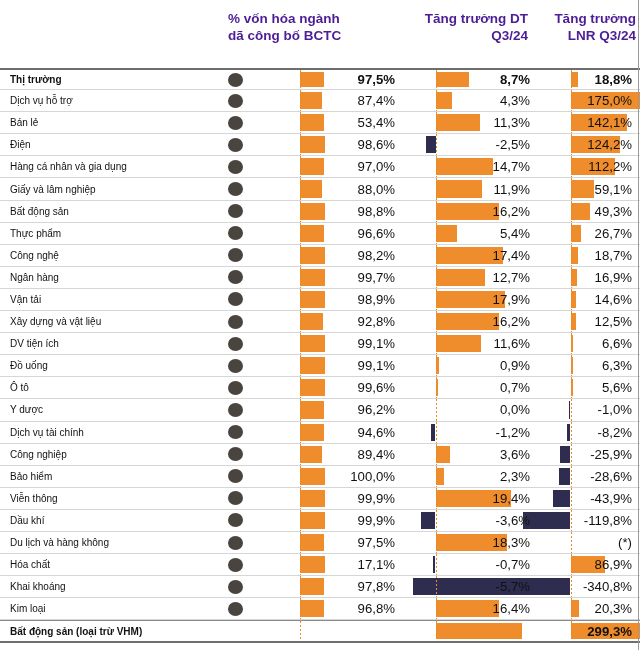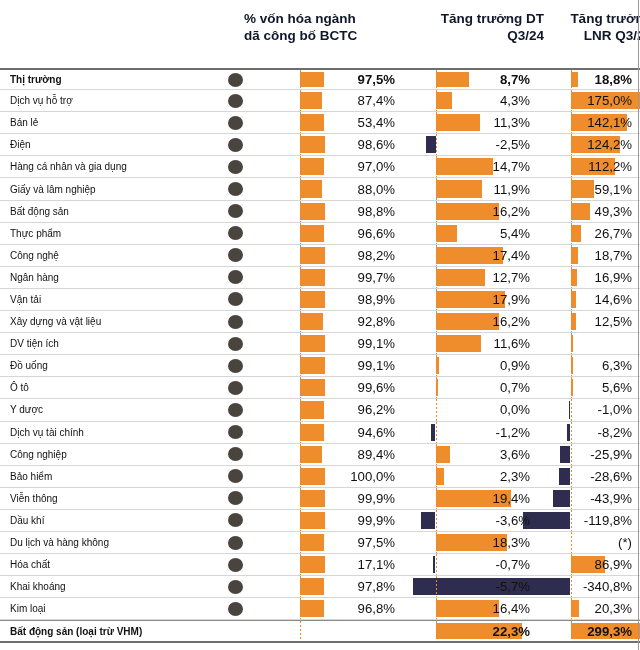--- a/index.html
+++ b/index.html
@@ -12,23 +12,22 @@
   }
   #sheet{position:relative;width:640px;height:650px;}
 
   
   .hdr{
     position:absolute;top:0;left:0;width:640px;height:62px;
   }
   .hdr .hcell{
     position:absolute;
     font-size:13.5px;font-weight:bold;line-height:17px;
-    color:#0f172a;
+    color:#4c1d95;
     white-space:pre-line;
-    margin-left:16px;
   }
   .hcell.c1{left:228px;top:10px;width:150px;text-align:left;}
   .hcell.c2{left:380px;top:10px;width:148px;text-align:right;}
   .hcell.c3{left:528px;top:10px;width:108px;text-align:right;}
 
   
   #rows{position:absolute;left:0;top:68px;width:640px;}
   .row{
     position:relative;
     height:22.1px;
@@ -272,20 +271,21 @@
         <div class="lbl">DV tiện ích</div>
         <div class="dot"></div>
         <div class="axis ax1"></div>
         <div class="axis ax2"></div>
         <div class="axis ax3"></div>
         <div class="bar pos" style="left: 299.5px; width: 25.2705px;"></div>
         <div class="bar pos" style="left: 435.5px; width: 45.24px;"></div>
         <div class="bar pos" style="left: 570.5px; width: 2.64px;"></div>
         <div class="val v1">99,1%</div>
         <div class="val v2">11,6%</div>
+        <div class="val v3">6,6%</div>
       </div>
       <div class="row">
         <div class="lbl">Đồ uống</div>
         <div class="dot"></div>
         <div class="axis ax1"></div>
         <div class="axis ax2"></div>
         <div class="axis ax3"></div>
         <div class="bar pos" style="left: 299.5px; width: 25.2705px;"></div>
         <div class="bar pos" style="left: 435.5px; width: 3.51px;"></div>
         <div class="bar pos" style="left: 570.5px; width: 2.52px;"></div>
@@ -435,18 +435,17 @@
         <div class="val v3">20,3%</div>
       </div>
       <div class="row total">
         <div class="lbl">Bất động sản (loại trừ VHM)</div>
         <div class="axis ax1"></div>
         <div class="axis ax2"></div>
         <div class="axis ax3"></div>
         <div class="bar pos" style="left: 435.5px; width: 86.97px;"></div>
         <div class="bar pos" style="left: 570.5px; width: 119.72px;"></div>
         <div class="val v1"></div>
-        <div class="val v2">22,3%</div>
         <div class="val v3">299,3%</div>
       </div>
     </div>
   <div class="edge"></div>
 </div>
 
 </body></html>

